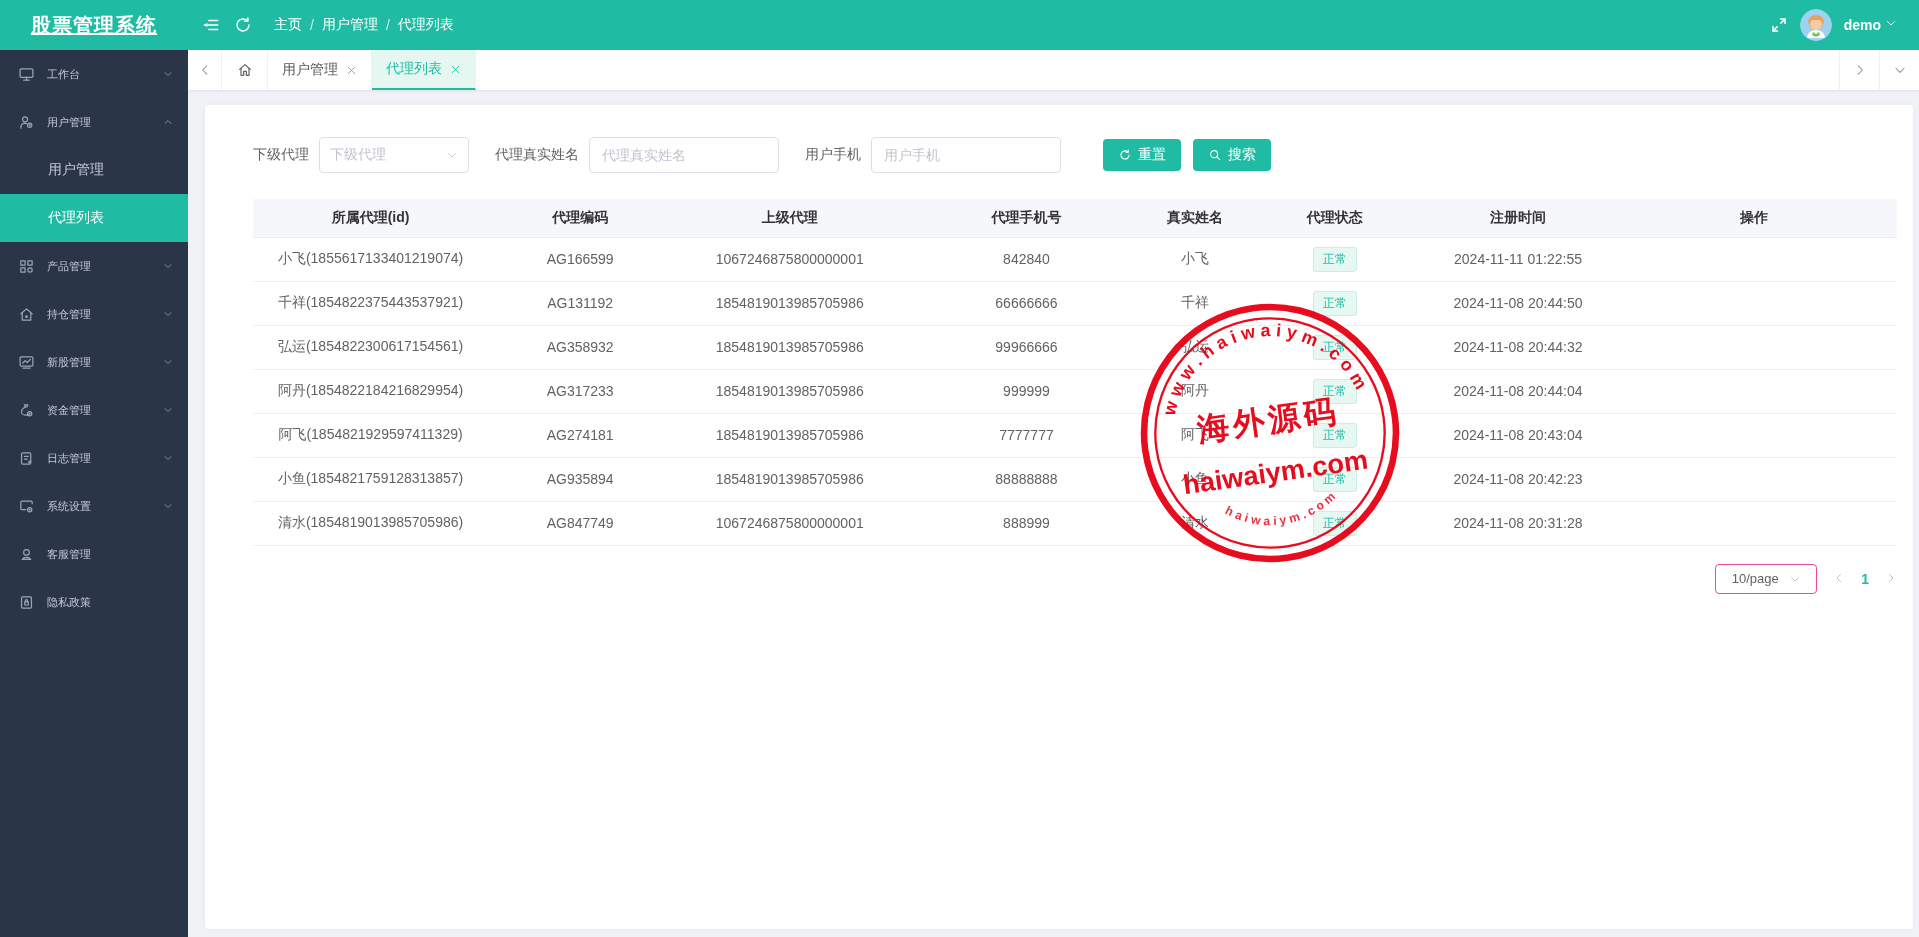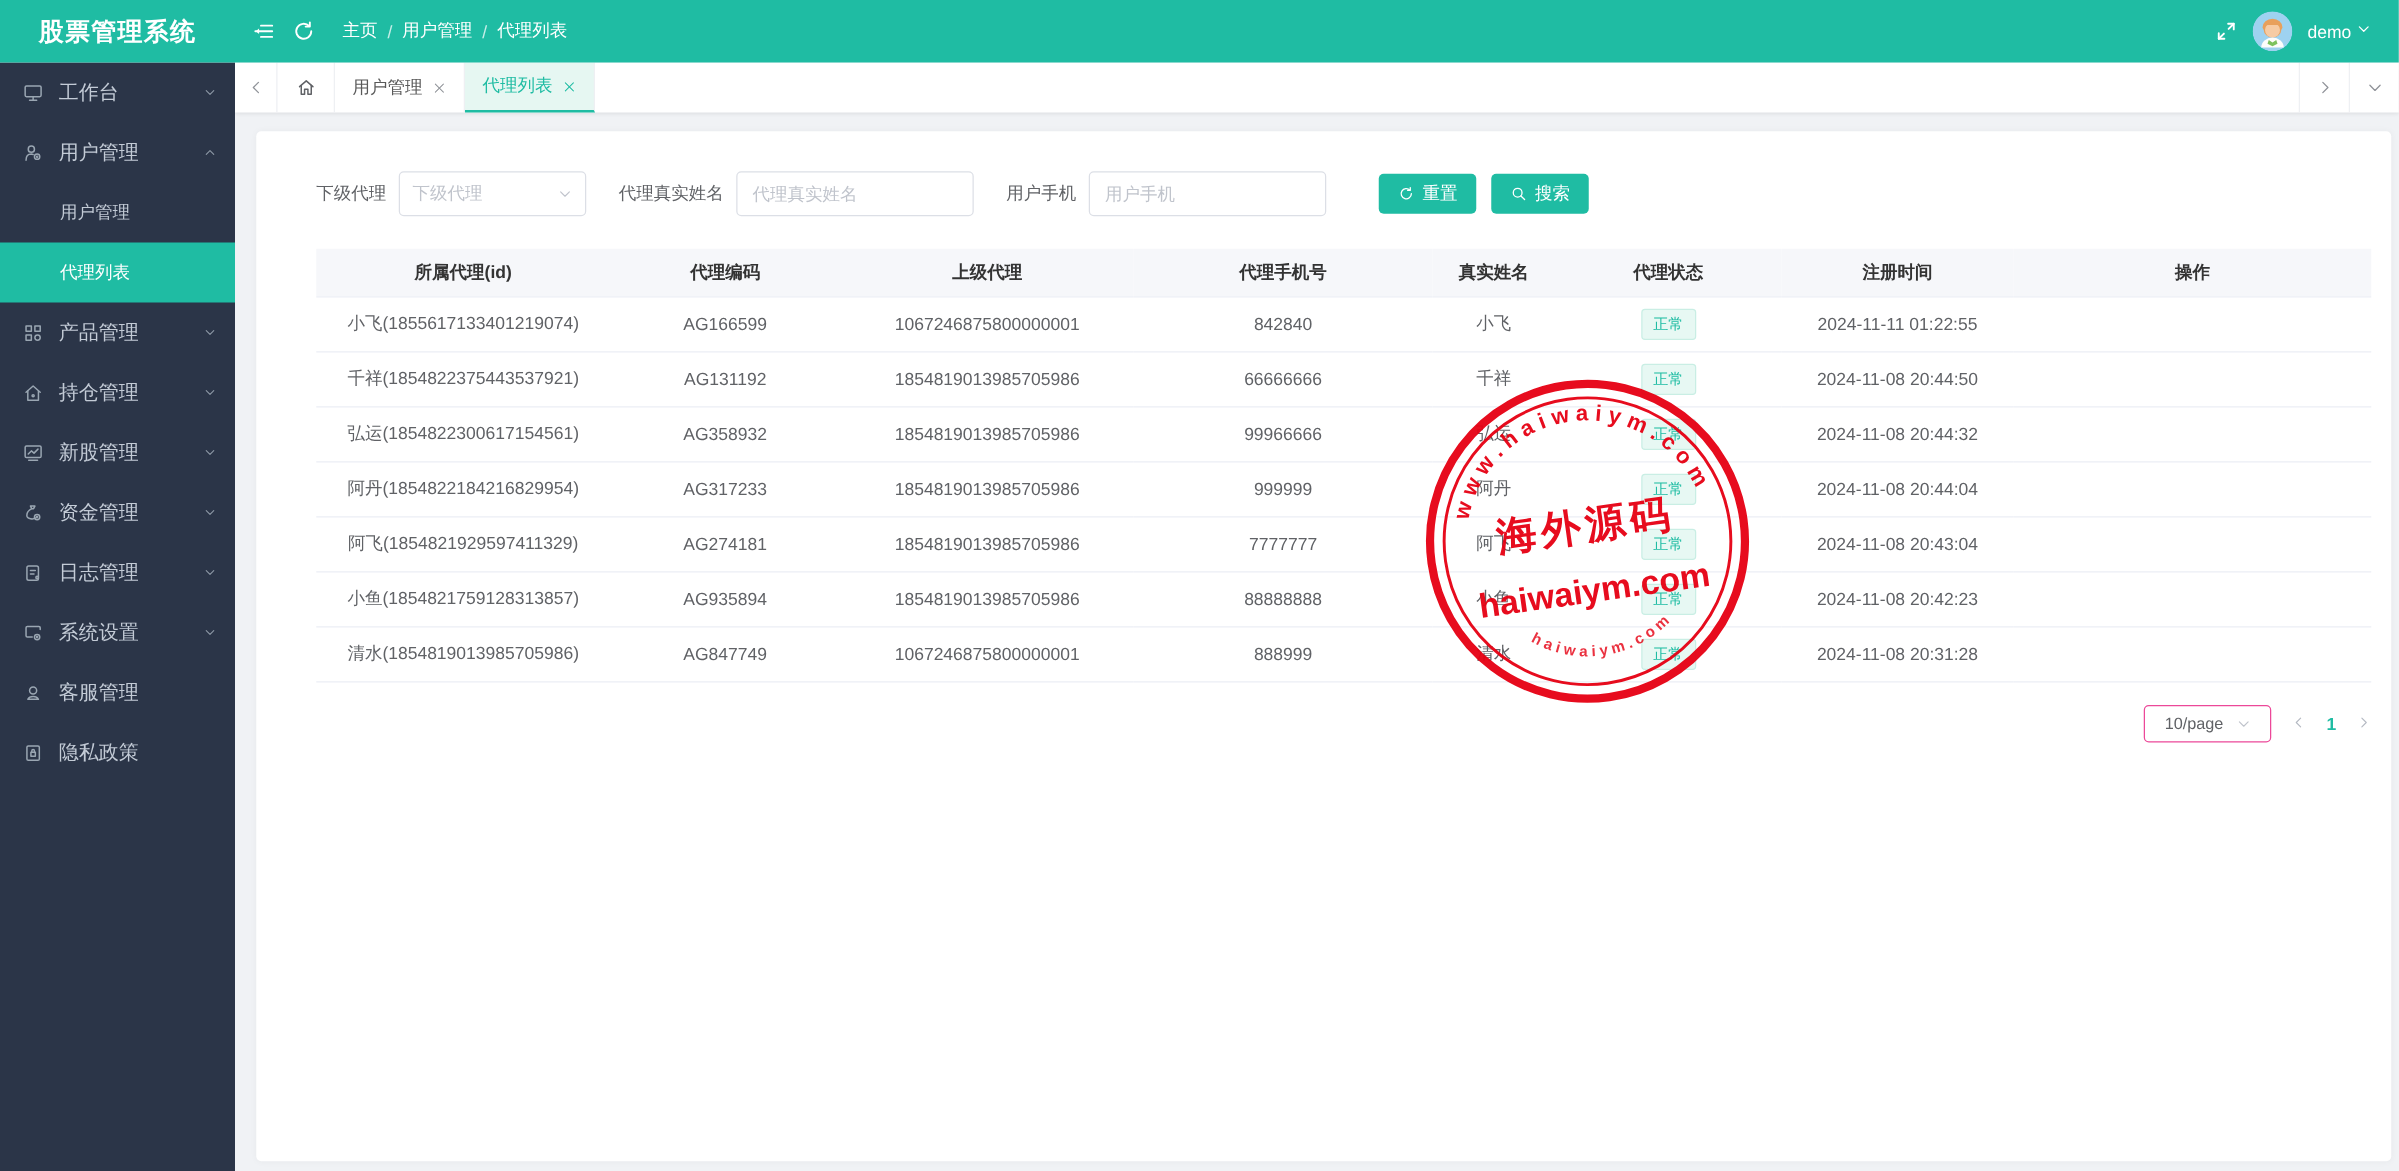--- a/index.html
+++ b/index.html
@@ -3,36 +3,36 @@
 <meta charset="utf-8">
 <style>
   * { margin:0; padding:0; box-sizing:border-box; }
   html,body { width:1919px; height:937px; overflow:hidden;
     font-family:"Liberation Sans", sans-serif; background:#f0f2f5; color:#606266; }
 
   
   .header { position:absolute; top:0; left:0; right:0; height:50px;
     background:#1fbca3; display:flex; align-items:center; color:#fff; z-index:5; }
   .header .title { width:188px; text-align:center; font-size:20px; font-weight:bold;
-    letter-spacing:1px; flex:0 0 auto; }
+    letter-spacing:1px; flex:0 0 auto;text-decoration:underline; }
   .hicon { width:18px; height:18px; stroke:#fff; fill:none; stroke-width:2;
     stroke-linecap:round; stroke-linejoin:round; }
   .header .hbtn { margin-left:14px; display:flex; align-items:center; cursor:pointer; }
   .breadcrumb { margin-left:22px; font-size:14px; display:flex; align-items:center; gap:8px; }
   .breadcrumb .sep { opacity:.75; }
   .header .spacer { flex:1; }
   .header .right { display:flex; align-items:center; gap:12px; padding-right:22px; }
   .avatar { width:32px; height:32px; border-radius:50%; overflow:hidden; flex:0 0 auto; }
-  .uname { font-size:14px; display:flex; align-items:flex-start; gap:4px; cursor:pointer; }
+  .uname { font-size:14px; display:flex; align-items:flex-start; gap:4px; cursor:pointer;font-weight:bold; }
 
   
   .sidebar { position:absolute; top:50px; left:0; bottom:0; width:188px;
     background:#2b3548; overflow:hidden; z-index:4; }
   .sitem { height:48px; display:flex; align-items:center; padding:0 14px 0 18px;
-    color:#c3cbd6; font-size:16px; cursor:pointer; }
+    color:#c3cbd6; font-size:11px; cursor:pointer; }
   .sitem .micon { width:17px; height:17px; stroke:#9aa6b2; fill:none; stroke-width:1.7;
     stroke-linecap:round; stroke-linejoin:round; margin-right:12px; flex:0 0 auto; }
   .sitem .lbl { flex:1; }
   .sitem .chev { width:12px; height:12px; stroke:#8d98a5; fill:none; stroke-width:1.8;
     stroke-linecap:round; stroke-linejoin:round; }
   .schild { height:48px; display:flex; align-items:center; padding-left:48px;
     color:#c3cbd6; font-size:14px; cursor:pointer; }
   .schild.active { background:#1fbca3; color:#fff; }
 
   

